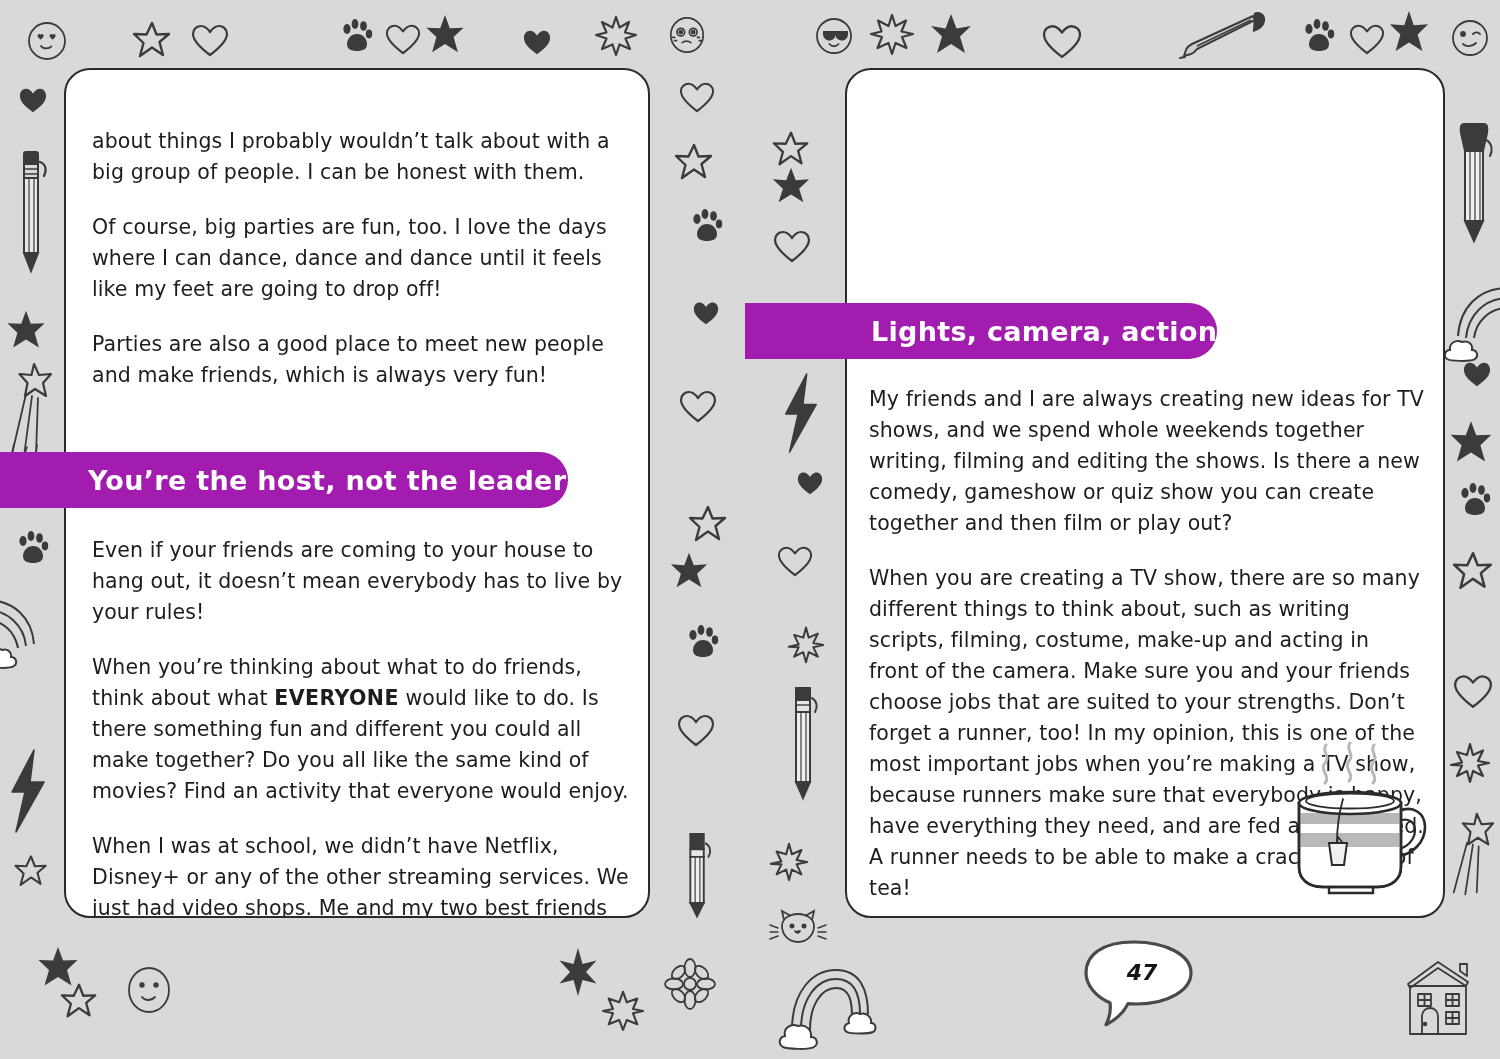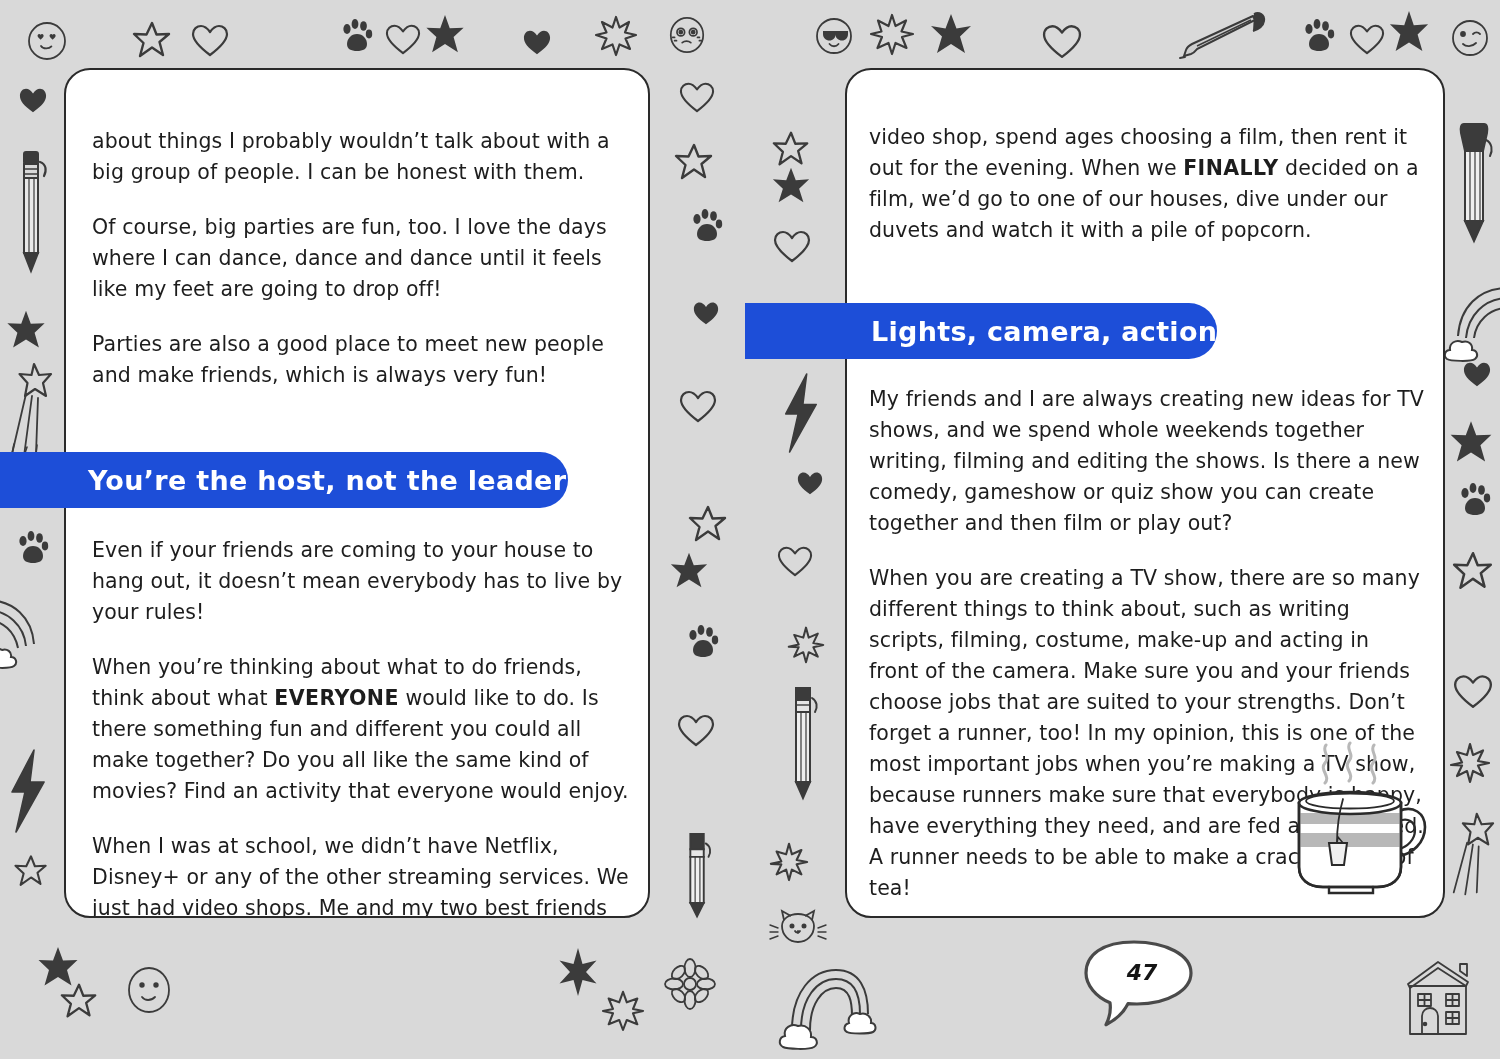--- a/index.html
+++ b/index.html
@@ -64,21 +64,21 @@
     letter-spacing: 0.1px;
     margin-bottom: 24px;
     font-weight: 400;
   }
   .para.tight { margin-bottom: 0; }
   .para b { font-weight: 700; letter-spacing: 0.4px; }
 
   
   .banner {
     position: absolute;
-    background: #1d4ed8;
+    background: #a21caf;
     border-radius: 999px;
     display: flex;
     align-items: center;
     z-index: 6;
     height: 56px;
   }
   .banner-text {
     color: #ffffff;
     font-size: 27px;
     font-weight: 700;
@@ -581,23 +581,20 @@
     </div>
   </div>
 
   <div class="banner banner-left">
     <span class="banner-text">You’re the host, not the leader</span>
   </div>
 
   <div class="page page-right">
     <div class="page-inner">
 
-      <div class="txt-r" style="top:52px;">
-        <p class="para tight"><span>video shop, spend ages choosing a film, then rent it out for the evening. When we </span><b>FINALLY</b><span> decided on a film, we’d go to one of our houses, dive under our duvets and watch it with a pile of popcorn.</span></p>
-      </div>
 
       <div class="txt-r" style="top:314px;">
         <p class="para">My friends and I are always creating new ideas for TV shows, and we spend whole weekends together writing, filming and editing the shows. Is there a new comedy, gameshow or quiz show you can create together and then film or play out?</p>
         <p class="para tight">When you are creating a TV show, there are so many different things to think about, such as writing scripts, filming, costume, make-up and acting in front of the camera. Make sure you and your friends choose jobs that are suited to your strengths. Don’t forget a runner, too! In my opinion, this is one of the most important jobs when you’re making a TV show, because runners make sure that everybody is happy, have everything they need, and are fed and watered. A runner needs to be able to make a cracking cup of tea!</p>
       </div>
 
       <div class="teacup">
         <svg width="160" height="165" viewBox="0 0 160 165" fill="none" stroke="#2a2a2a" stroke-width="2.4" stroke-linecap="round">
 
           <path d="M48 46c6-7-6-13 0-20s-4-12 1-18" stroke="#b8b8b8" stroke-width="3" fill="none"></path>

